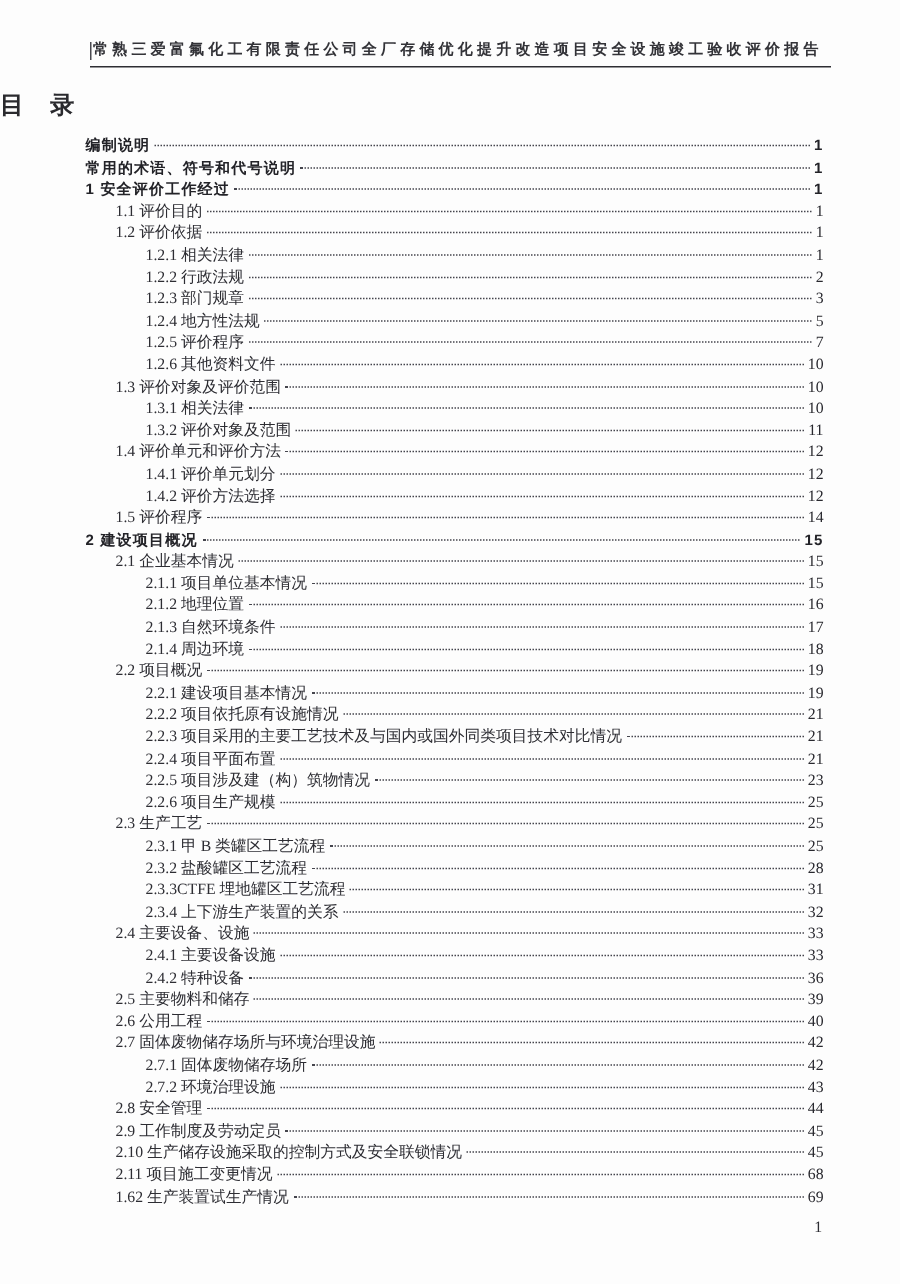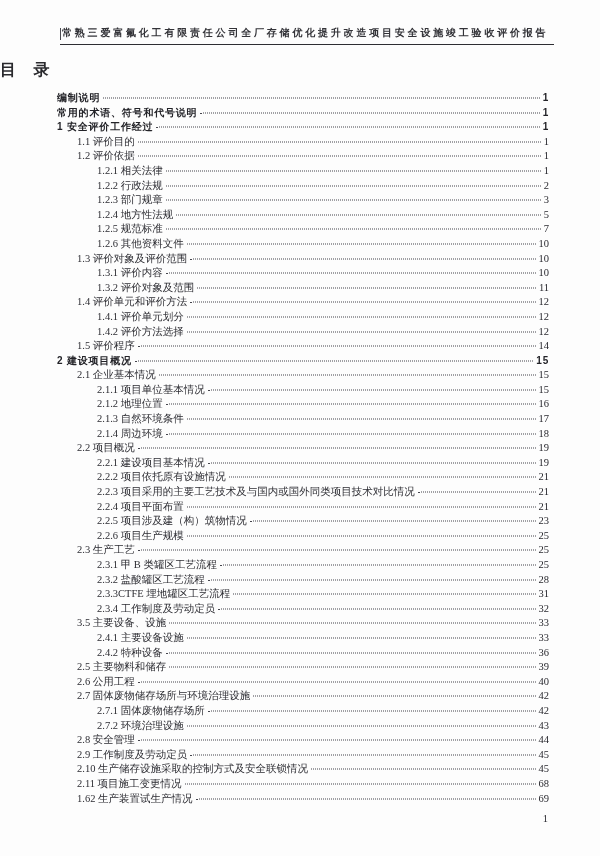--- a/index.html
+++ b/index.html
@@ -144,36 +144,36 @@
         <span class="toc-label">1.2.3 部门规章</span>
         <span class="leader"></span>
         <span class="toc-page">3</span>
       </div>
       <div class="toc-row lvl2">
         <span class="toc-label">1.2.4 地方性法规</span>
         <span class="leader"></span>
         <span class="toc-page">5</span>
       </div>
       <div class="toc-row lvl2">
-        <span class="toc-label">1.2.5 规范标准</span>
+        <span class="toc-label">1.2.5 评价程序</span>
         <span class="leader"></span>
         <span class="toc-page">7</span>
       </div>
       <div class="toc-row lvl2">
         <span class="toc-label">1.2.6 其他资料文件</span>
         <span class="leader"></span>
         <span class="toc-page">10</span>
       </div>
       <div class="toc-row lvl1">
         <span class="toc-label">1.3 评价对象及评价范围</span>
         <span class="leader"></span>
         <span class="toc-page">10</span>
       </div>
       <div class="toc-row lvl2">
-        <span class="toc-label">1.3.1 评价内容</span>
+        <span class="toc-label">1.3.1 相关法律</span>
         <span class="leader"></span>
         <span class="toc-page">10</span>
       </div>
       <div class="toc-row lvl2">
         <span class="toc-label">1.3.2 评价对象及范围</span>
         <span class="leader"></span>
         <span class="toc-page">11</span>
       </div>
       <div class="toc-row lvl1">
         <span class="toc-label">1.4 评价单元和评价方法</span>
@@ -274,26 +274,26 @@
         <span class="toc-label">2.3.2 盐酸罐区工艺流程</span>
         <span class="leader"></span>
         <span class="toc-page">28</span>
       </div>
       <div class="toc-row lvl2">
         <span class="toc-label">2.3.3CTFE 埋地罐区工艺流程</span>
         <span class="leader"></span>
         <span class="toc-page">31</span>
       </div>
       <div class="toc-row lvl2">
-        <span class="toc-label">2.3.4 工作制度及劳动定员</span>
+        <span class="toc-label">2.3.4 上下游生产装置的关系</span>
         <span class="leader"></span>
         <span class="toc-page">32</span>
       </div>
       <div class="toc-row lvl1">
-        <span class="toc-label">3.5 主要设备、设施</span>
+        <span class="toc-label">2.4 主要设备、设施</span>
         <span class="leader"></span>
         <span class="toc-page">33</span>
       </div>
       <div class="toc-row lvl2">
         <span class="toc-label">2.4.1 主要设备设施</span>
         <span class="leader"></span>
         <span class="toc-page">33</span>
       </div>
       <div class="toc-row lvl2">
         <span class="toc-label">2.4.2 特种设备</span>

